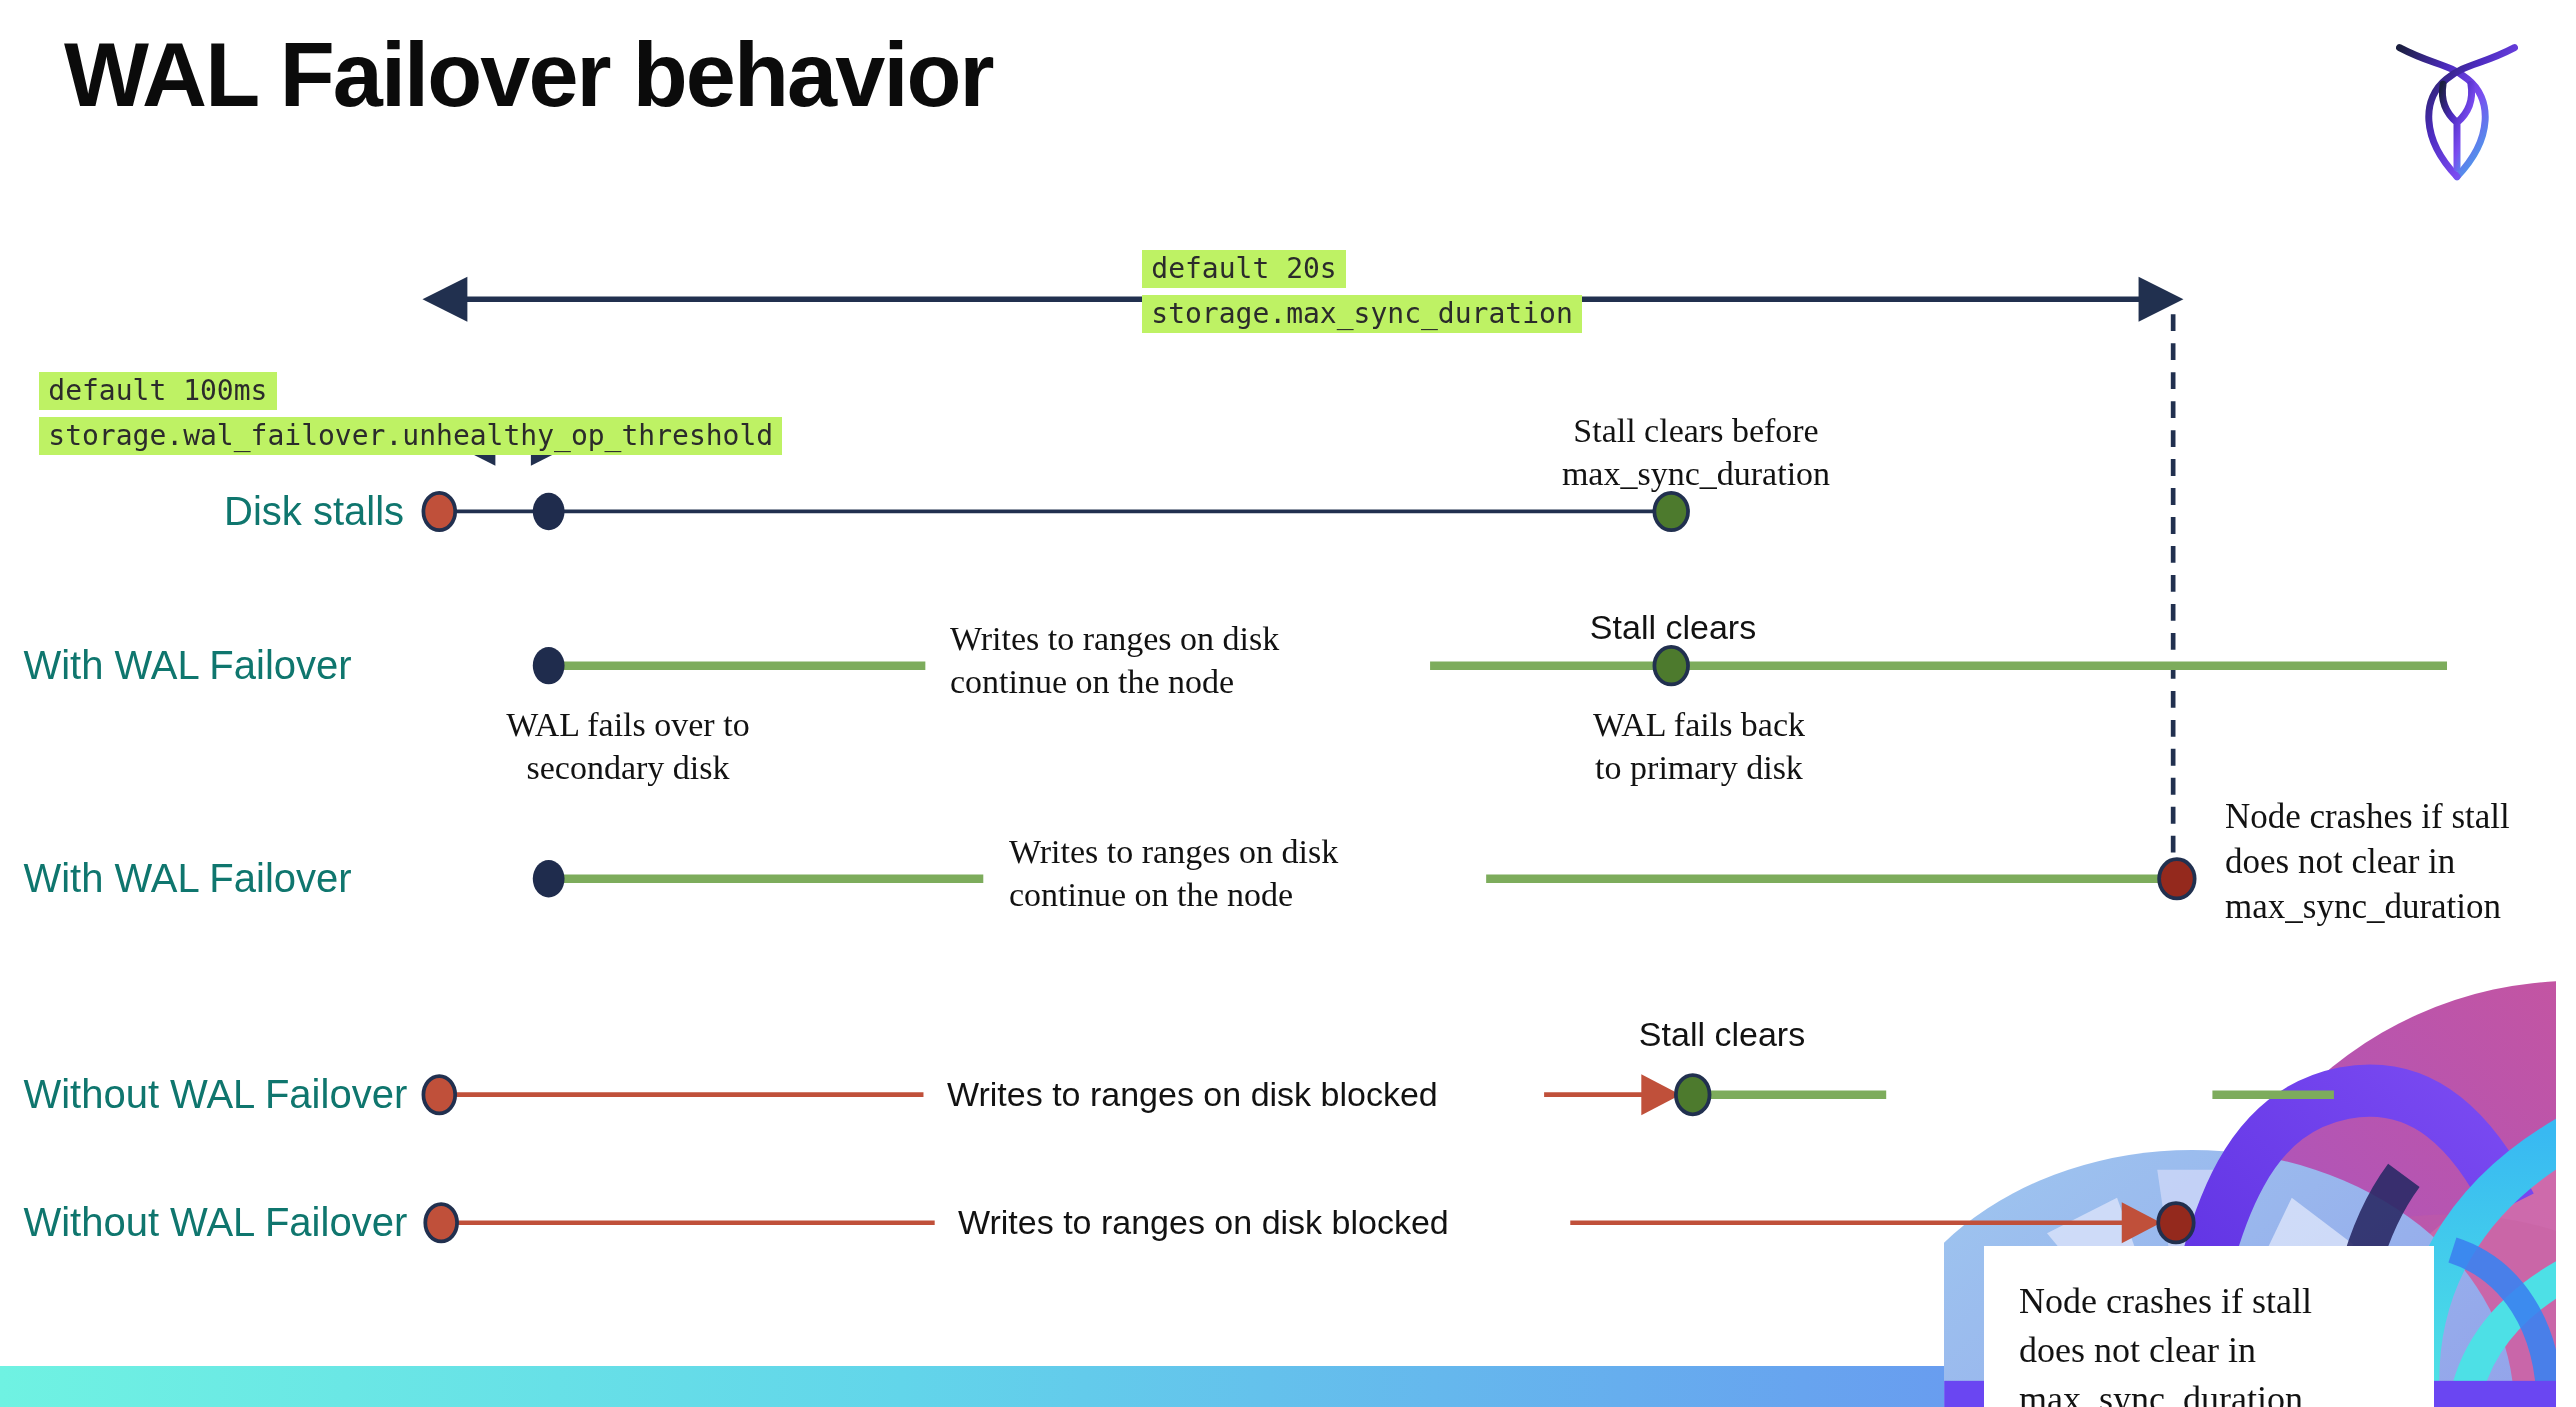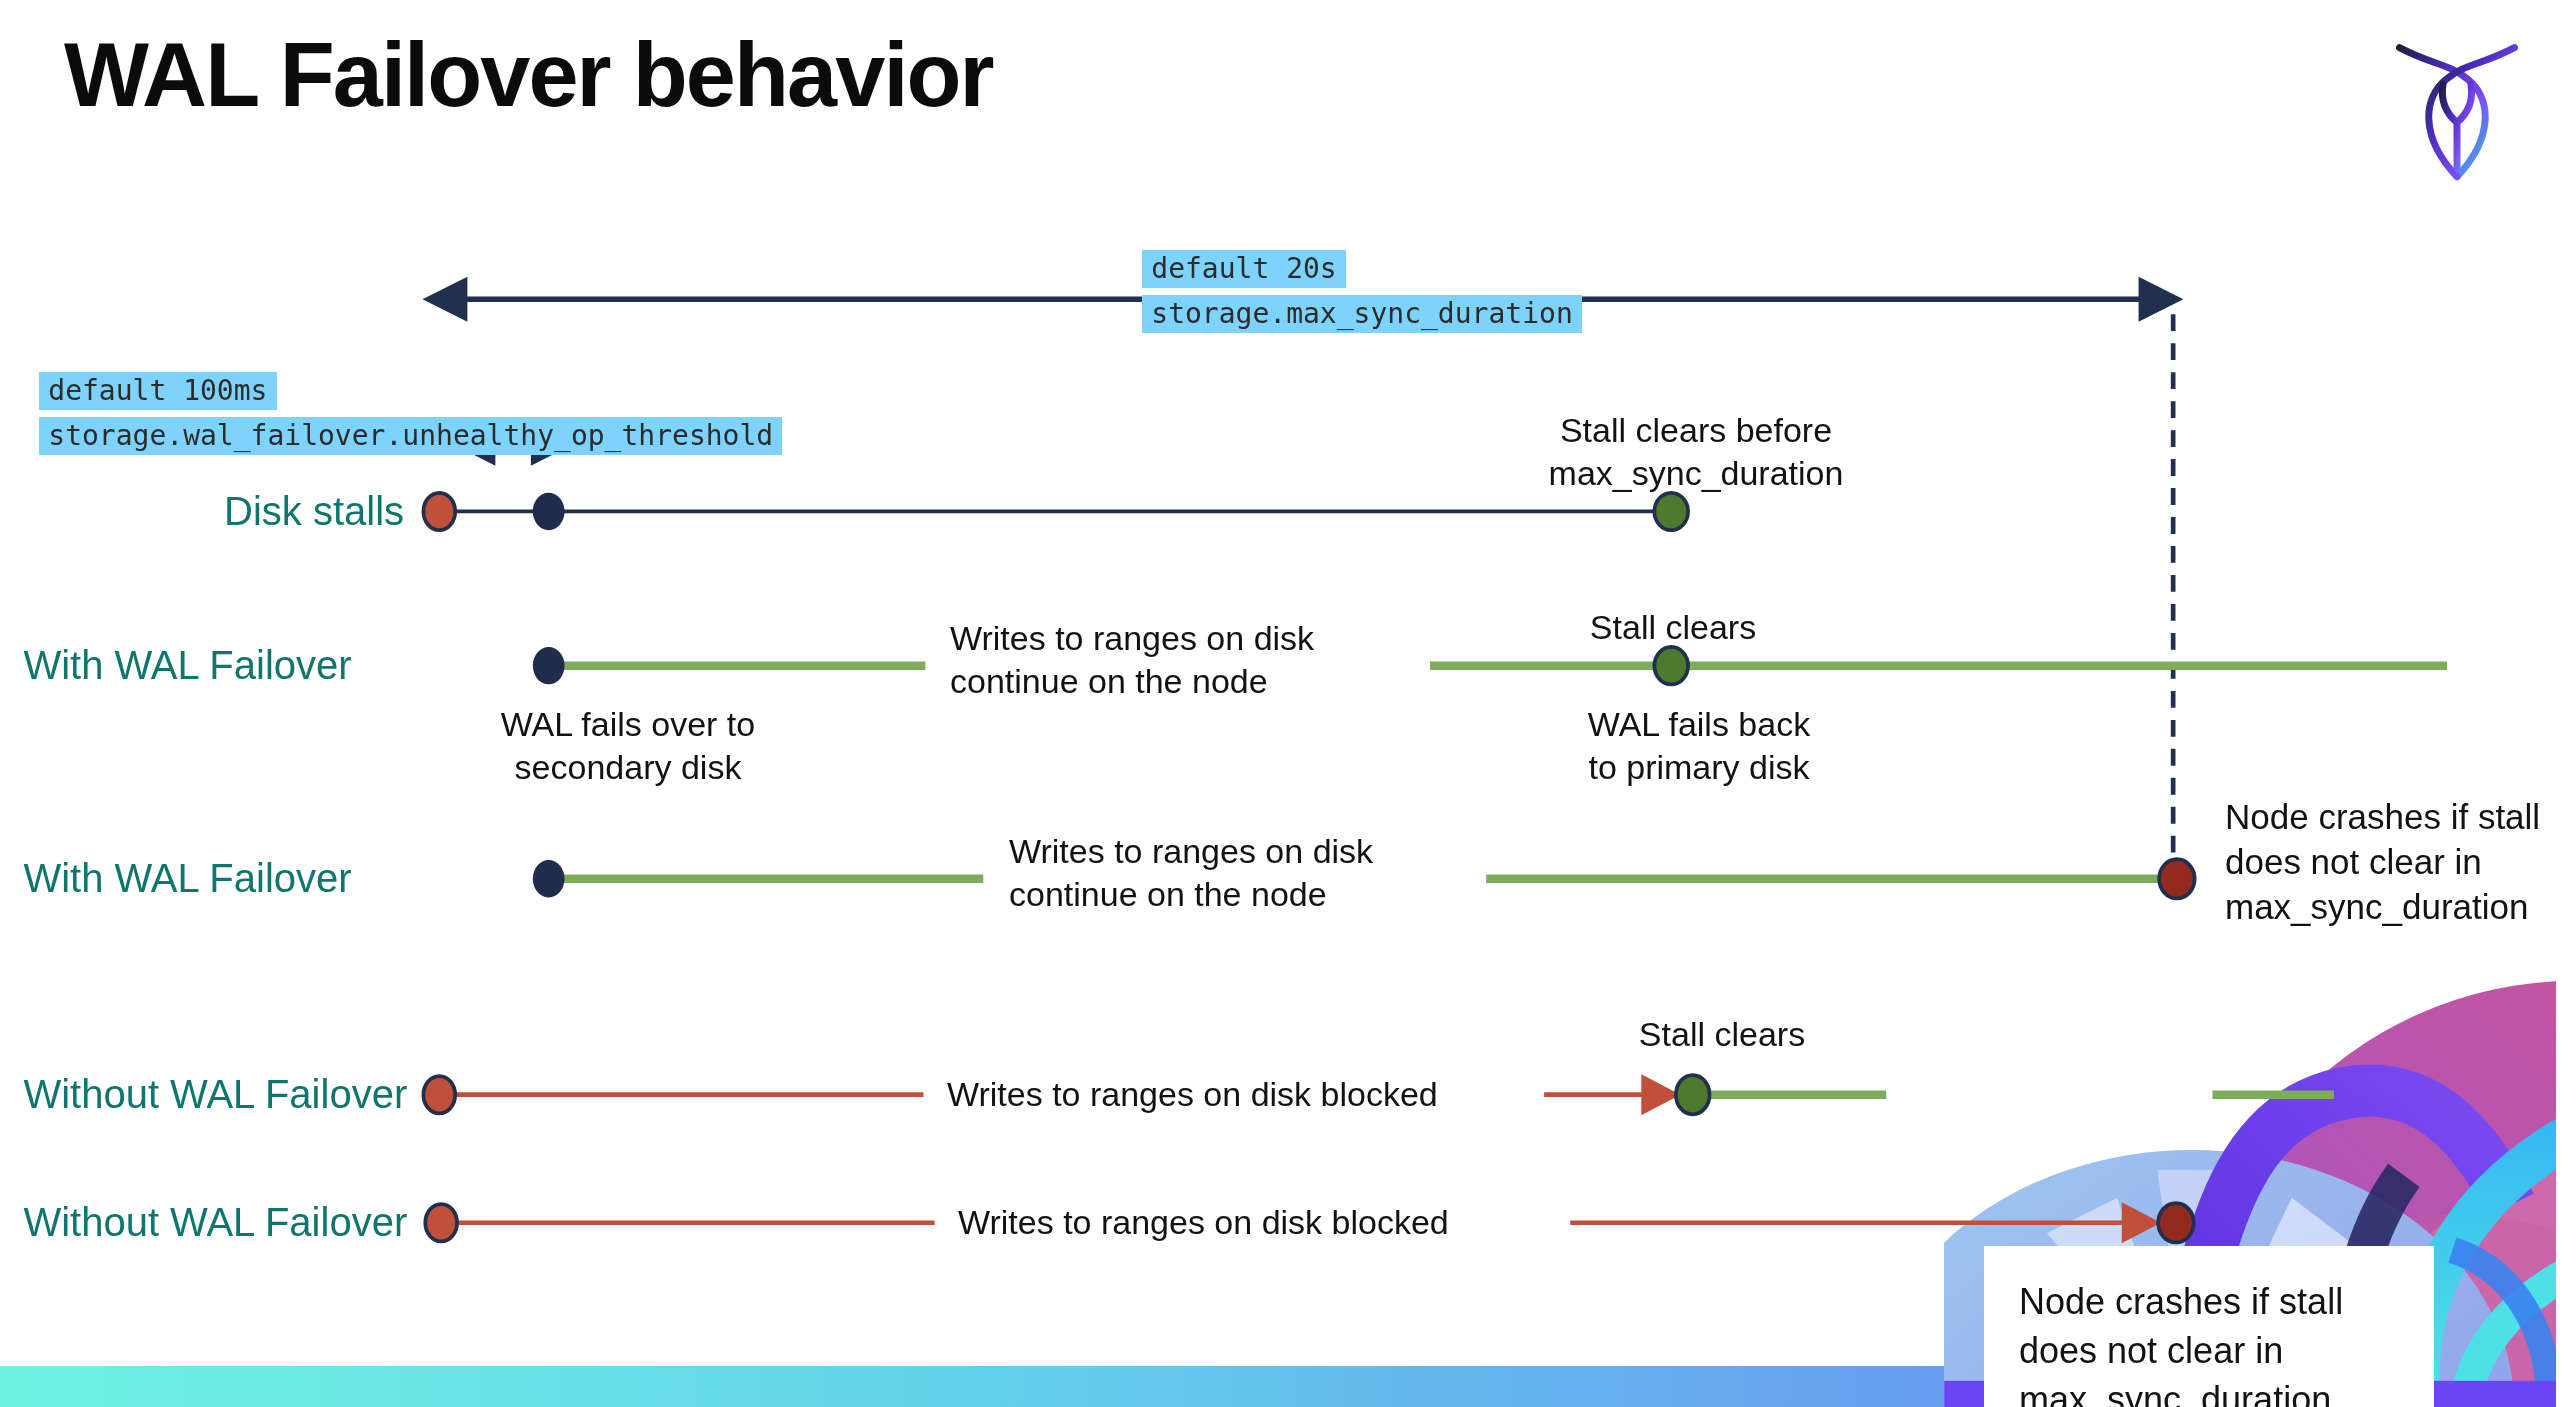--- a/index.html
+++ b/index.html
@@ -1,27 +1,27 @@
 <!DOCTYPE html>
 <html style="font-size:15px"><head>
 <meta charset="utf-8">
 <style>
   html,body{margin:0;padding:0;background:#ffffff;}
   #canvas{
     position:relative;width:2556px;height:1408px;overflow:hidden;background:#ffffff;
     font-family:"Liberation Sans","DejaVu Sans",sans-serif;color:#111111;
   }
   .abs{position:absolute;}
-  .ml{white-space:pre-line;}
+  .ml{white-space:pre-line;font-family:Liberation Serif, serif;}
   #page-title{
     left:64px;top:24px;font-size:90px;font-weight:800;letter-spacing:-1.9px;color:#0b0b0b;
   }
   .mono-label{display:flex;flex-direction:column;align-items:flex-start;gap:7.5px;z-index:6;}
   .mono-label span{
-    display:inline-block;background:#7dd3fc;color:#2b2b2b;
+    display:inline-block;background:#bef264;color:#2b2b2b;
     font-family:"DejaVu Sans Mono","Liberation Mono",monospace;
     font-size:28px;line-height:32px;padding:2.8px 9.3px;
   }
   .note{font-size:34px;line-height:43px;color:#121212;z-index:6;}
   .note.center{text-align:center;transform:translateX(-50%);}
   .row-label{font-size:40px;line-height:41px;color:#0f766e;z-index:6;}
   #svg-diagram{left:0;top:0;z-index:5;}
   #svg-decor{left:1944px;top:953px;z-index:2;}
   #bottom-bar{
     left:0;top:1366px;width:2576px;height:42px;z-index:1;

